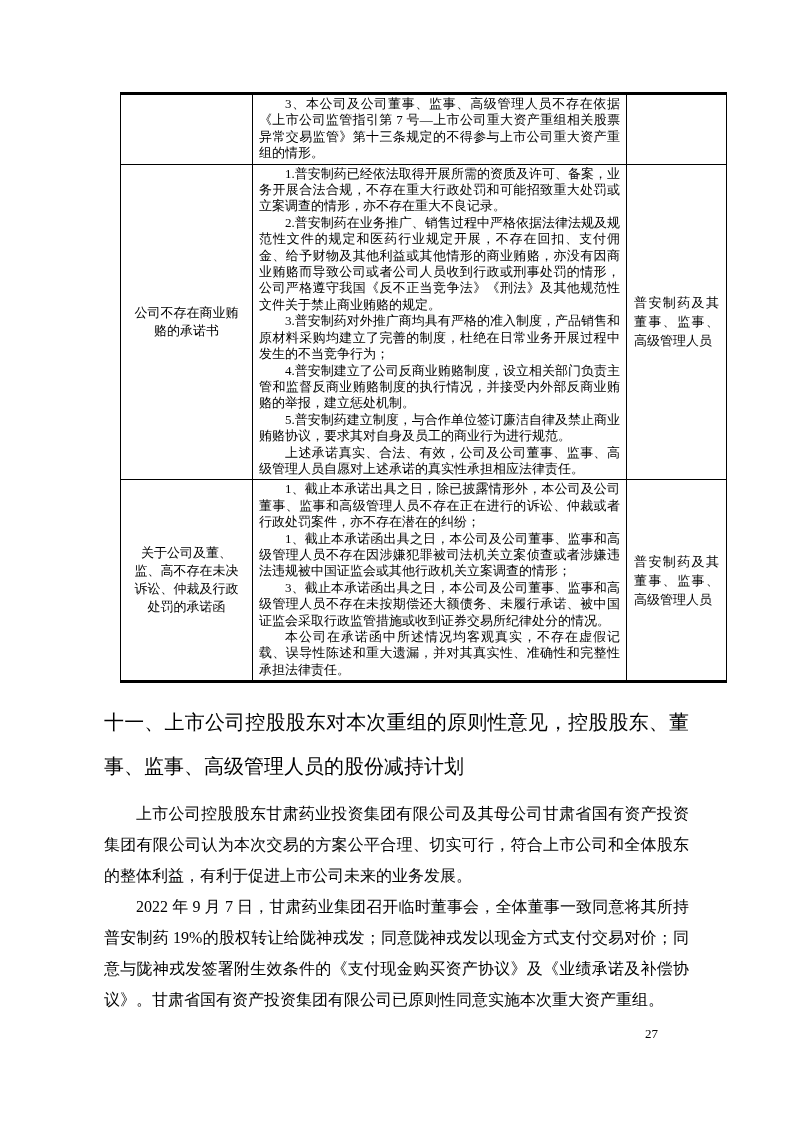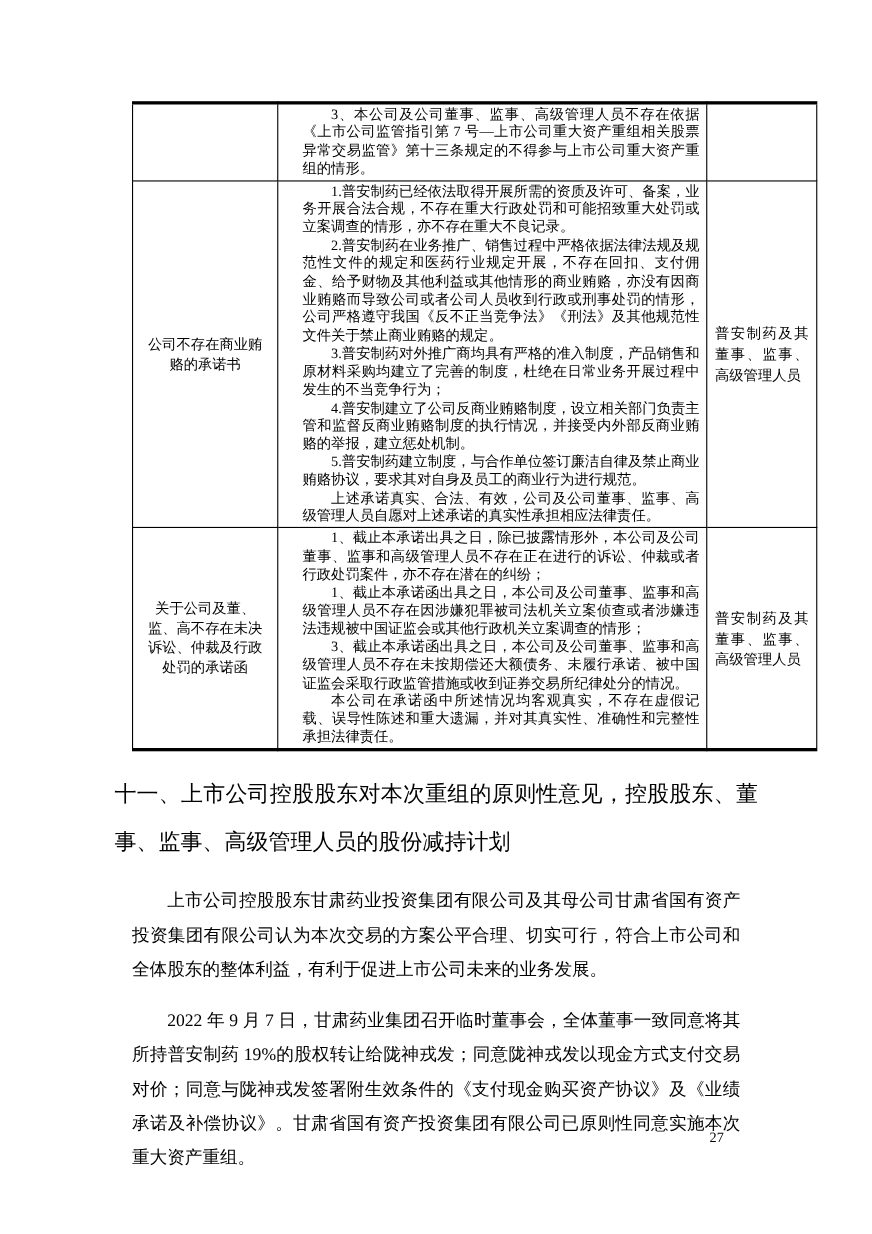--- a/index.html
+++ b/index.html
@@ -38,21 +38,21 @@
   }
   td.cell-name {
     width: 107px;
     text-align: center;
     padding: 2px 12px;
     line-height: 18px;
   }
   td.cell-content {
     width: 361px;
     vertical-align: top;
-    padding: 1px 6px 2px 22px;
+    padding: 1px 6px 2px 6px;
   }
   td.cell-content p {
     margin: 0;
     text-indent: 2em;
     line-height: 16.4px;
     text-align: justify;
   }
   td.cell-party {
     width: 85px;
     padding: 2px 7px;
@@ -70,21 +70,21 @@
     line-height: 44px;
     text-align: justify;
     color: #000;
   }
 
   
   .body-paragraphs {
     margin-top: 10px;
   }
   .body-paragraphs p {
-    margin: 16px;
+    margin: 0;
     font-size: 16px;
     line-height: 31px;
     text-indent: 2em;
     text-align: justify;
   }
 
   
   .page-number {
     position: absolute;
     top: 1026px;

